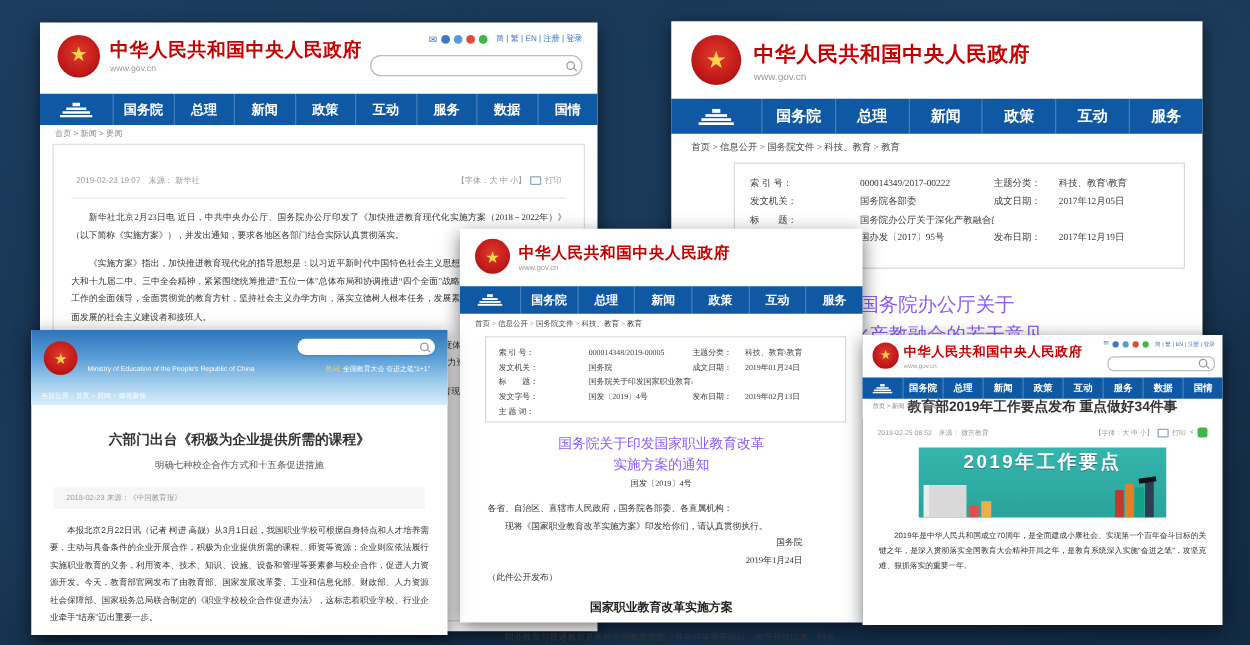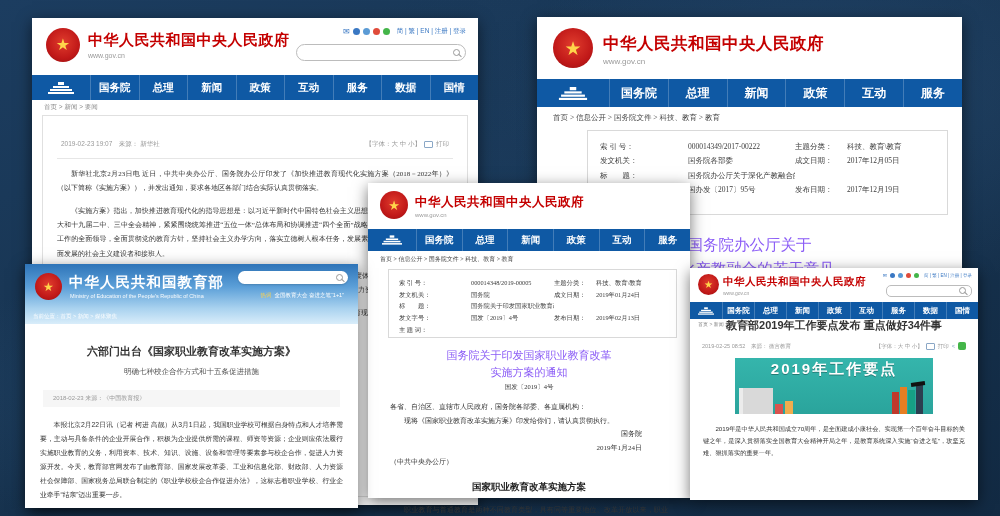--- a/index.html
+++ b/index.html
@@ -345,41 +345,40 @@
         </div>
     </div>
     <div style="position:absolute;left:0;right:0;top:152px;">
       <div class="doc-title"><span>国务院关于印发国家职业教育改革</span><br><span>实施方案的通知</span></div>
       <div class="doc-no">国发〔2019〕4号</div>
       <div class="docbody">
         <div>各省、自治区、直辖市人民政府，国务院各部委、各直属机构：</div>
         <div class="ind">现将《国家职业教育改革实施方案》印发给你们，请认真贯彻执行。</div>
         <div class="rt">国务院</div>
         <div class="rt">2019年1月24日</div>
-        <div>（中共中央办公厅）</div>
+        <div>（此件公开发布）</div>
         <div class="sec-title">国家职业教育改革实施方案</div>
         <p>职业教育与普通教育是两种不同教育类型，具有同等重要地位。改革开放以来，职业教育为我国经济社会发展提供了有力的人才和智力支撑，现代职业教育体系框架全面建成，服务经济社会发展能力和国际影响力显著提升。</p>
       </div>
     </div>
   </section>
 
   <section class="window w3">
     <header class="hdr">
       <div class="emblem">
           <span class="star">★</span>
         </div>
-      <div class="org-cn">中华人民共和国教育部</div>
       <div class="org-en">Ministry of Education of the People's Republic of China</div>
       <div class="searchbox">
           <span class="mag"></span>
         </div>
       <div class="hotwords"><span class="hl">热词</span><span>全国教育大会  奋进之笔“1+1”</span></div>
       <div class="loc">当前位置：首页 &gt; 新闻 &gt; 媒体聚焦</div>
     </header>
-    <div class="title">六部门出台《国家职业教育改革实施方案》</div>
+    <div class="title">六部门出台《积极为企业提供所需的课程》</div>
     <div class="subtitle">明确七种校企合作方式和十五条促进措施</div>
     <div class="metabar">2018-02-23  来源：《中国教育报》</div>
     <div class="body">本报北京2月22日讯（记者 柯进 高靓）从3月1日起，我国职业学校可根据自身特点和人才培养需要，主动与具备条件的企业开展合作，积极为企业提供所需的课程、师资等资源；企业则应依法履行实施职业教育的义务，利用资本、技术、知识、设施、设备和管理等要素参与校企合作，促进人力资源开发。今天，教育部官网发布了由教育部、国家发展改革委、工业和信息化部、财政部、人力资源社会保障部、国家税务总局联合制定的《职业学校校企合作促进办法》，这标志着职业学校、行业企业牵手“结亲”迈出重要一步。</div>
   </section>
 
   <section class="window w5">
     <header class="hdr">
       <div class="emblem">
           <span class="star">★</span>
         </div>

